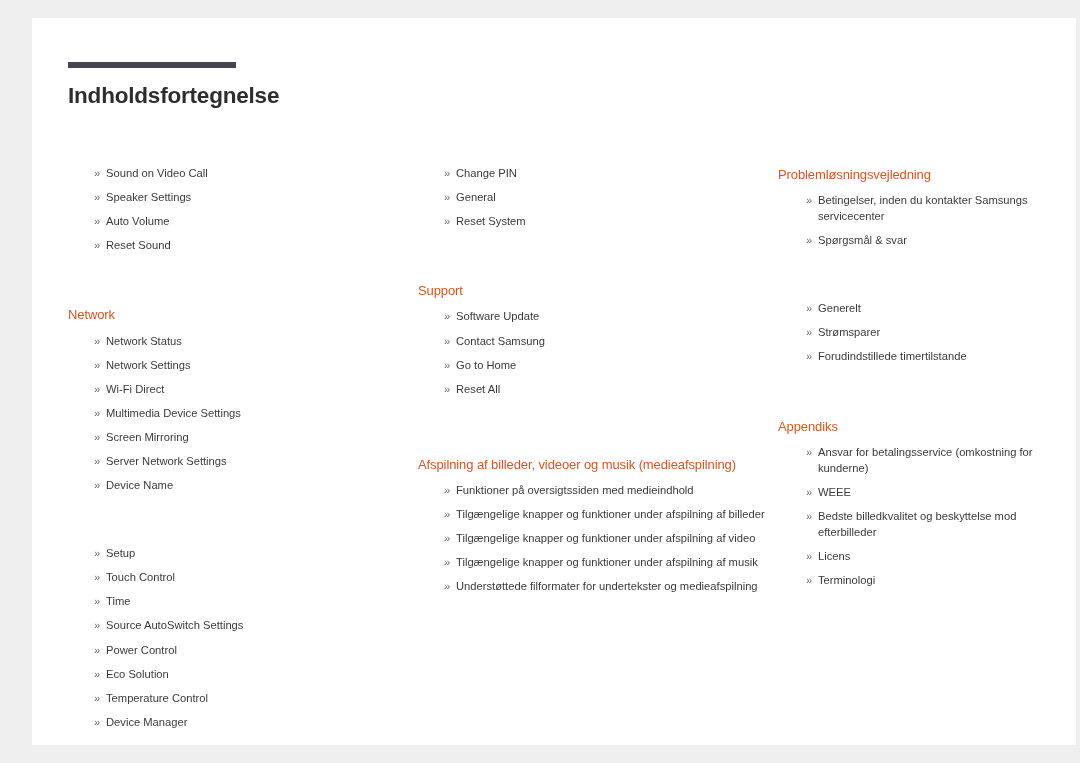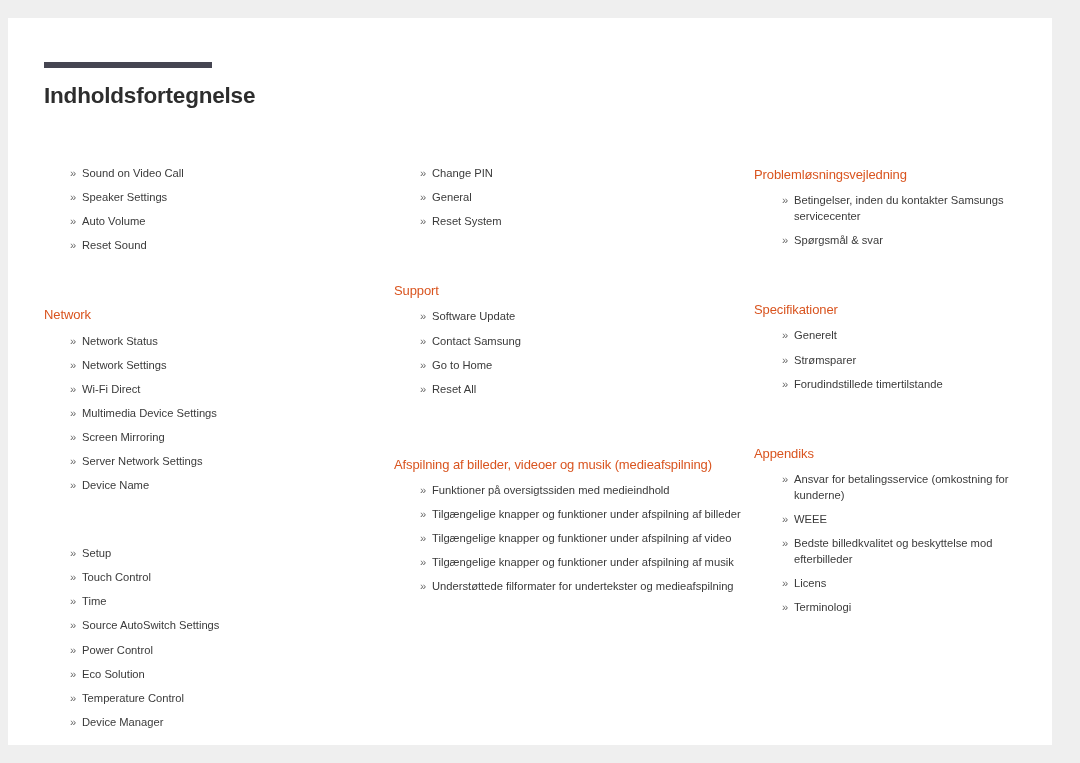--- a/index.html
+++ b/index.html
@@ -10,21 +10,21 @@
   body {
     width: 1080px;
     height: 763px;
     background: #efefef;
     font-family: "Liberation Sans", sans-serif;
     overflow: hidden;
   }
 
   .page {
     position: absolute;
-    left: 8px;
+    left: 32px;
     top: 18px;
     width: 1044px;
     height: 727px;
     background: #ffffff;
   }
 
   .content {
     position: absolute;
     left: 36px;
     top: 44px;
@@ -303,21 +303,20 @@
             <li class="toc-item">
               <span class="bullet">»</span>
               <span class="label">Spørgsmål &amp; svar</span>
             </li>
           </ul>
         </div>
 
         <div class="gap-lg"></div>
 
         <div class="section">
-          <h2 class="section-heading">Specifikationer</h2>
           <ul class="toc-list">
             <li class="toc-item">
               <span class="bullet">»</span>
               <span class="label">Generelt</span>
             </li>
             <li class="toc-item">
               <span class="bullet">»</span>
               <span class="label">Strømsparer</span>
             </li>
             <li class="toc-item">

